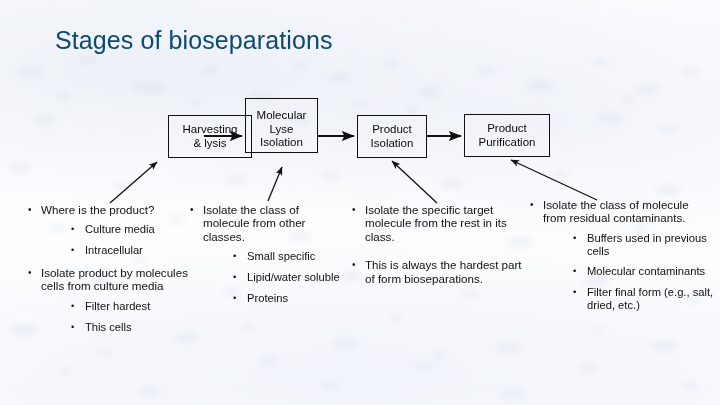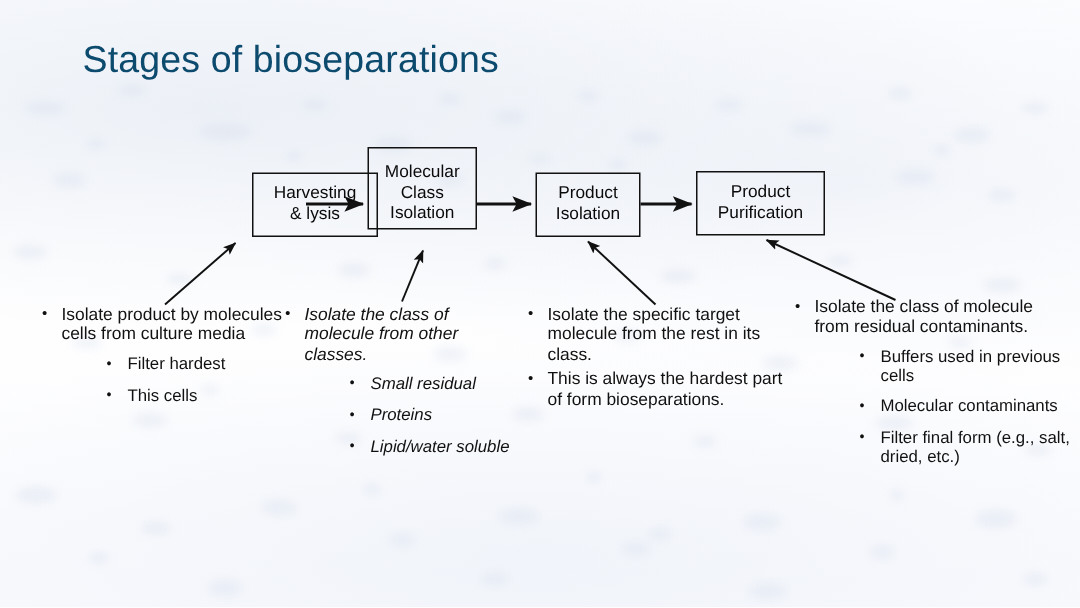--- a/index.html
+++ b/index.html
@@ -79,21 +79,21 @@
     inset: 0;
     pointer-events: none;
   }
 
   
   .bullet-col {
     position: absolute;
     color: #111111;
   }
   #col1 { left: 26px;  top: 203px; width: 162px; }
-  #col2 { left: 188px; top: 203px; width: 158px; font-style: italic; }
+  #col2 { left: 188px; top: 203px; width: 158px; }
   #col3 { left: 350px; top: 203px; width: 176px; }
   #col4 { left: 528px; top: 198px; width: 186px; }
 
   ul.lv1 {
     list-style: none;
     margin: 0;
     padding: 0;
   }
   ul.lv1 > li {
     position: relative;
@@ -228,57 +228,64 @@
     <line x1="110" y1="203" x2="157" y2="162" stroke="#111111" stroke-width="1.3" marker-end="url(#ah)"></line>
     <line x1="268" y1="201" x2="282" y2="167" stroke="#111111" stroke-width="1.3" marker-end="url(#ah)"></line>
     <line x1="437" y1="203" x2="392" y2="161" stroke="#111111" stroke-width="1.3" marker-end="url(#ah)"></line>
     <line x1="597" y1="200" x2="511" y2="160" stroke="#111111" stroke-width="1.3" marker-end="url(#ah)"></line>
   </svg>
 
   <div class="flowbox" id="box-harvesting">
     <span><span>Harvesting</span><br><span>&amp; lysis</span></span>
   </div>
   <div class="flowbox" id="box-molclass">
-    <span><span>Molecular</span><br><span>Class</span><br><span>Isolation</span></span>
+    <span><span>Molecular</span><br><span>Lyse</span><br><span>Isolation</span></span>
   </div>
   <div class="flowbox" id="box-prodisol">
     <span><span>Product</span><br><span>Isolation</span></span>
   </div>
   <div class="flowbox" id="box-prodpur">
     <span><span>Product</span><br><span>Purification</span></span>
   </div>
 
   <div class="bullet-col" id="col1">
     <ul class="lv1">
+      <li>
+        <span class="btext">Where is the product?</span>
+        <ul class="lv2">
+          <li>Culture media</li>
+          <li>Intracellular</li>
+        </ul>
+      </li>
       <li>
         <span class="btext">Isolate product by molecules cells from culture media</span>
         <ul class="lv2">
           <li>Filter hardest</li>
           <li>This cells</li>
         </ul>
       </li>
     </ul>
   </div>
 
   <div class="bullet-col" id="col2">
     <ul class="lv1">
       <li>
         <span class="btext">Isolate the class of molecule from other classes.</span>
         <ul class="lv2">
-          <li>Small residual</li>
+          <li>Small specific</li>
+          <li>Lipid/water soluble</li>
           <li>Proteins</li>
-          <li>Lipid/water soluble</li>
         </ul>
       </li>
     </ul>
   </div>
 
   <div class="bullet-col" id="col3">
     <ul class="lv1">
-      <li style="margin-bottom:3px">
+      <li style="margin-bottom:15px">
         <span class="btext">Isolate the specific target molecule from the rest in its class.</span>
       </li>
       <li>
         <span class="btext">This is always the hardest part of form bioseparations.</span>
       </li>
     </ul>
   </div>
 
   <div class="bullet-col" id="col4">
     <ul class="lv1">

